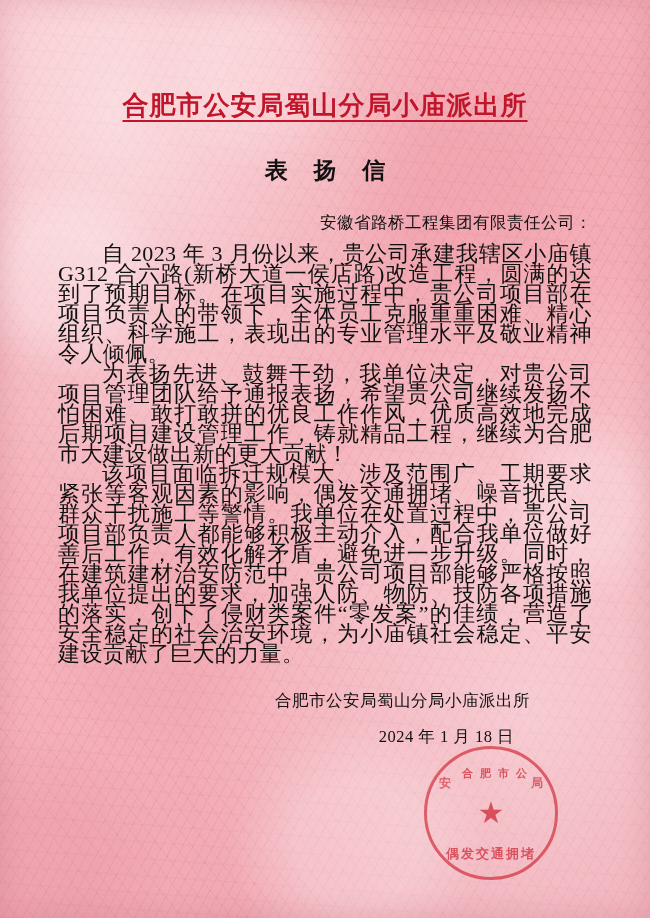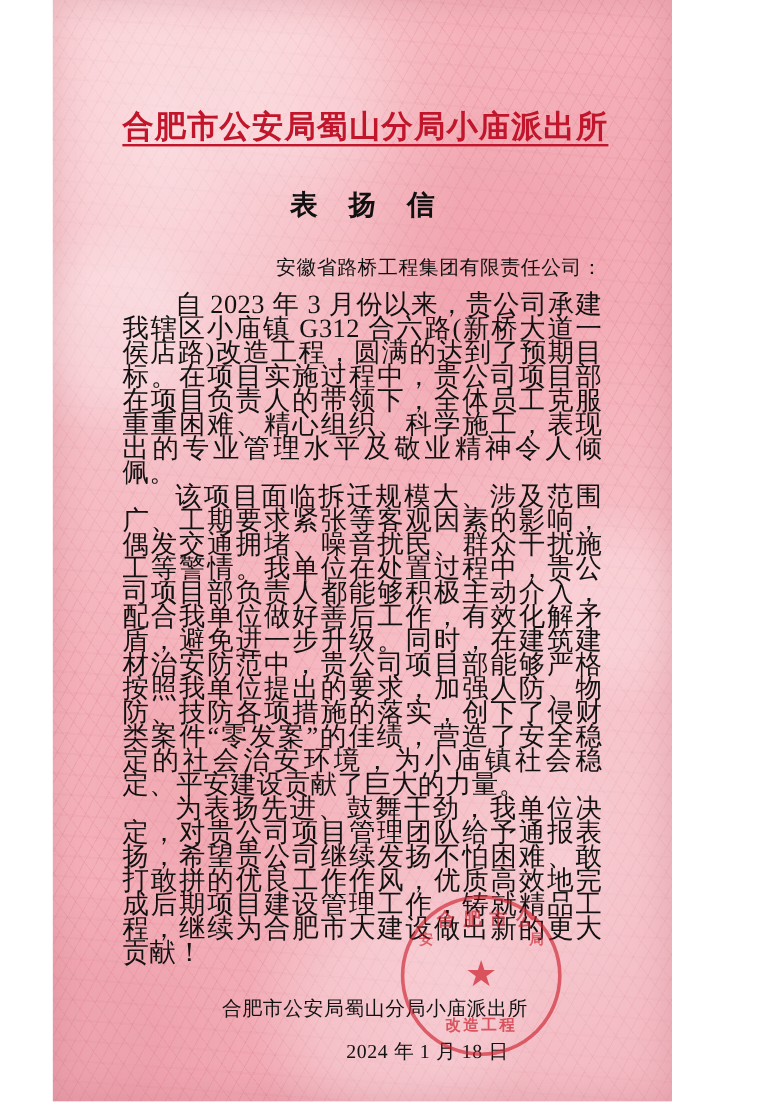--- a/index.html
+++ b/index.html
@@ -9,32 +9,31 @@
   }
   body {
     width: 650px;
     height: 918px;
     overflow: hidden;
     font-family: "Liberation Serif", "DejaVu Serif", serif;
   }
 
   #page {
     position: relative;
-    width: 516px;
+    width: 650px;
     height: 918px;
     background:
       radial-gradient(ellipse at 18% 12%, rgba(255,255,255,0.55) 0%, rgba(255,255,255,0) 42%),
       radial-gradient(ellipse at 82% 78%, rgba(255,255,255,0.40) 0%, rgba(255,255,255,0) 46%),
       repeating-linear-gradient(118deg, rgba(196,92,110,0.13) 0px, rgba(196,92,110,0.13) 1px, rgba(255,255,255,0) 1px, rgba(255,255,255,0) 9px),
       repeating-linear-gradient(52deg, rgba(196,92,110,0.10) 0px, rgba(196,92,110,0.10) 1px, rgba(255,255,255,0) 1px, rgba(255,255,255,0) 13px),
       repeating-linear-gradient(4deg, rgba(214,120,136,0.08) 0px, rgba(214,120,136,0.08) 2px, rgba(255,255,255,0) 2px, rgba(255,255,255,0) 17px),
       linear-gradient(160deg, #f7b9c0 0%, #f3aab4 30%, #f5b2bb 58%, #efa3af 100%);
     box-sizing: border-box;
     overflow: hidden;
-    margin-left: 44px;
   }
 
   
   #page::before {
     content: "";
     position: absolute;
     inset: 0;
     pointer-events: none;
     background:
       radial-gradient(circle at 10% 30%, rgba(255,255,255,0.30) 0 6%, rgba(255,255,255,0) 12%),
@@ -148,22 +147,22 @@
   .seal .seal-bottom-text {
     position: absolute;
     left: 0;
     width: 100%;
     text-align: center;
     font-family: "Liberation Serif", "DejaVu Serif", serif;
     font-weight: bold;
     color: rgba(205, 32, 45, 0.78);
   }
   .seal .seal-top-text {
-    top: 8px;
-    font-size: 15px;
+    top: 17px;
+    font-size: 11px;
     letter-spacing: 7px;
     padding-left: 7px;
   }
   .seal .seal-bottom-text {
     bottom: 14px;
     font-size: 13px;
     letter-spacing: 2px;
   }
   .seal .seal-arc-left,
   .seal .seal-arc-right {
@@ -192,33 +191,33 @@
   <div class="content">
 
     <div class="doc-title">合肥市公安局蜀山分局小庙派出所</div>
 
     <div class="doc-subtitle">表 扬 信</div>
 
     <div class="salutation">安徽省路桥工程集团有限责任公司：</div>
 
     <div class="body-block">
       <p class="para">自 2023 年 3 月份以来，贵公司承建我辖区小庙镇 G312 合六路(新桥大道一侯店路)改造工程，圆满的达到了预期目标。在项目实施过程中，贵公司项目部在项目负责人的带领下，全体员工克服重重困难、精心组织、科学施工，表现出的专业管理水平及敬业精神令人倾佩。</p>
+      <p class="para">为表扬先进、鼓舞干劲，我单位决定，对贵公司项目管理团队给予通报表扬，希望贵公司继续发扬不怕困难、敢打敢拼的优良工作作风，优质高效地完成后期项目建设管理工作，铸就精品工程，继续为合肥市大建设做出新的更大贡献！</p>
       <p class="para">该项目面临拆迁规模大、涉及范围广、工期要求紧张等客观因素的影响，偶发交通拥堵、噪音扰民、群众干扰施工等警情。我单位在处置过程中，贵公司项目部负责人都能够积极主动介入，配合我单位做好善后工作，有效化解矛盾，避免进一步升级。同时，在建筑建材治安防范中，贵公司项目部能够严格按照我单位提出的要求，加强人防、物防、技防各项措施的落实，创下了侵财类案件“零发案”的佳绩，营造了安全稳定的社会治安环境，为小庙镇社会稳定、平安建设贡献了巨大的力量。</p>
-      <p class="para">为表扬先进、鼓舞干劲，我单位决定，对贵公司项目管理团队给予通报表扬，希望贵公司继续发扬不怕困难、敢打敢拼的优良工作作风，优质高效地完成后期项目建设管理工作，铸就精品工程，继续为合肥市大建设做出新的更大贡献！</p>
     </div>
 
     <div class="signature">
       <div class="sign-org">合肥市公安局蜀山分局小庙派出所</div>
       <div class="sign-date">2024 年 1 月 18 日</div>
     </div>
 
   </div>
 
   <div class="seal">
     <div class="seal-top-text">合肥市公</div>
     <div class="seal-arc-left">安</div>
     <div class="seal-arc-right">局</div>
     <div class="seal-star">★</div>
-    <div class="seal-bottom-text">改造工程</div>
+    <div class="seal-bottom-text">偶发交通拥堵</div>
   </div>
 
   <div class="edge-shadow"></div>
 </div>
 
 </body></html>

